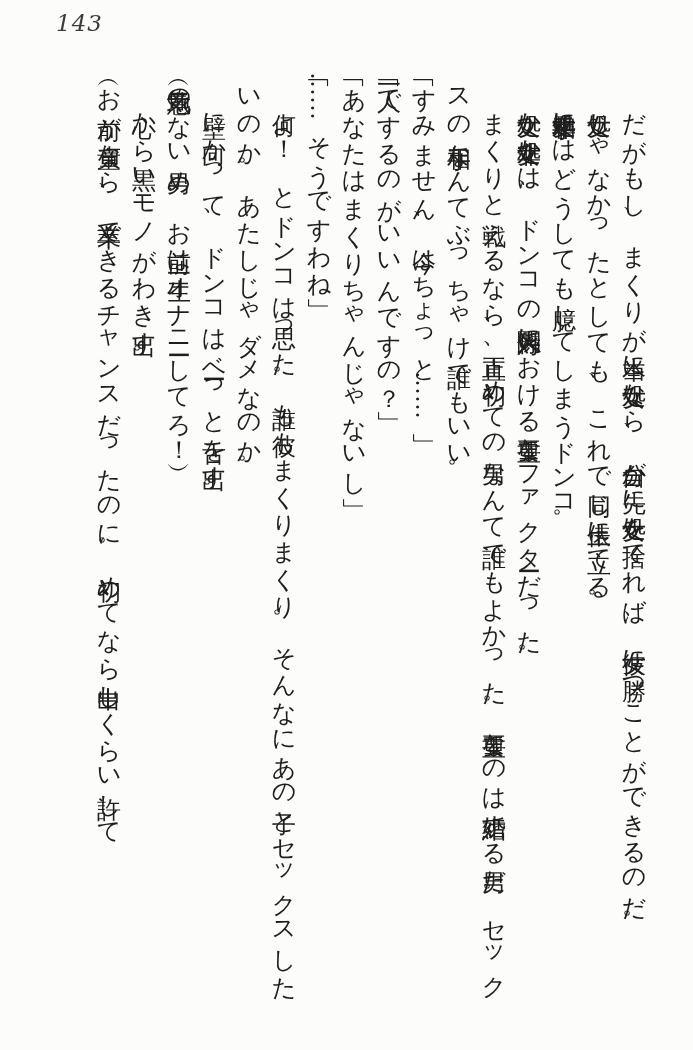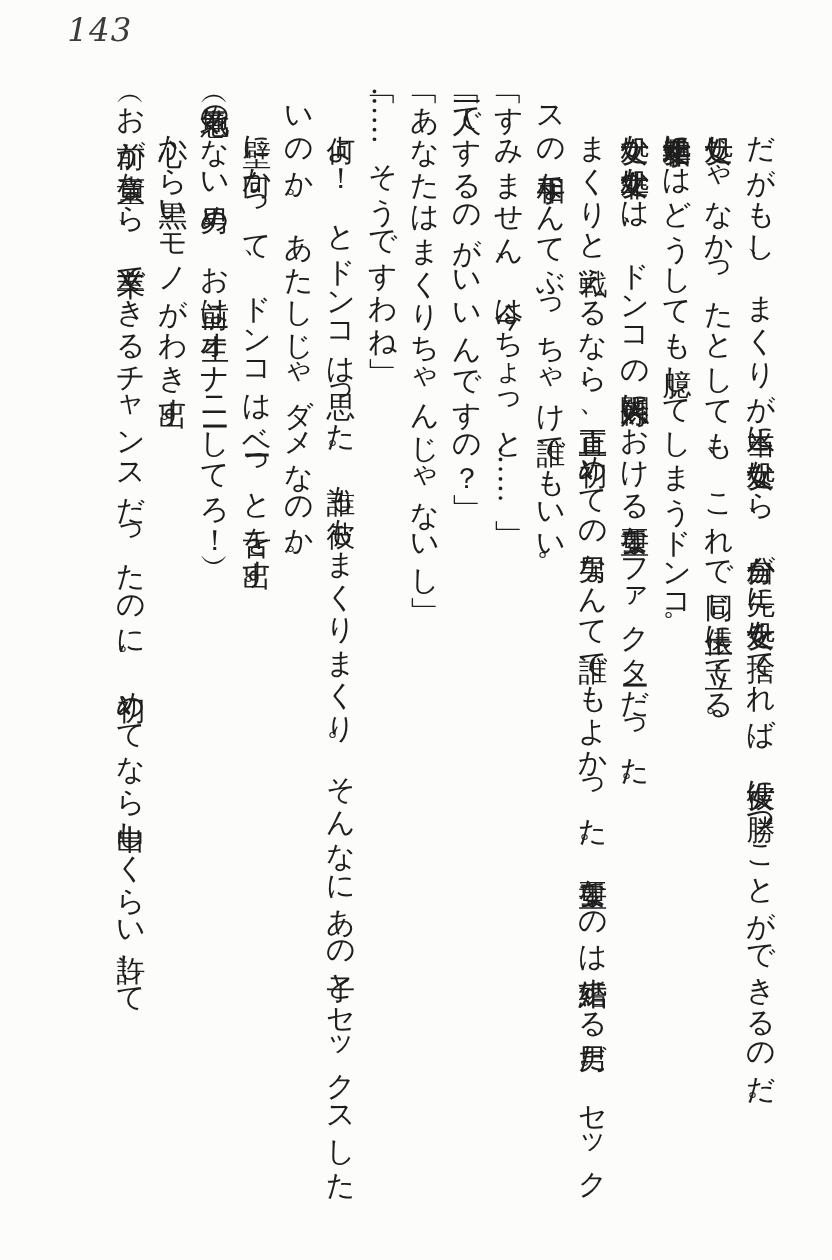--- a/index.html
+++ b/index.html
@@ -11,21 +11,21 @@
     height: 1050px;
     background: #fcfcfa;
     position: relative;
     overflow: hidden;
     font-family: "DejaVu Serif", "Liberation Serif", serif;
   }
   .page-number {
     position: absolute;
     top: 10px;
     left: 56px;
-    font-size: 27px;
+    font-size: 23px;
     font-style: italic;
     color: #3c3c3c;
     letter-spacing: 1px;
     font-family: "DejaVu Serif", "Liberation Serif", serif;
   }
   .text-block {
     position: absolute;
     top: 72px;
     right: 42px;
     height: 916px;

